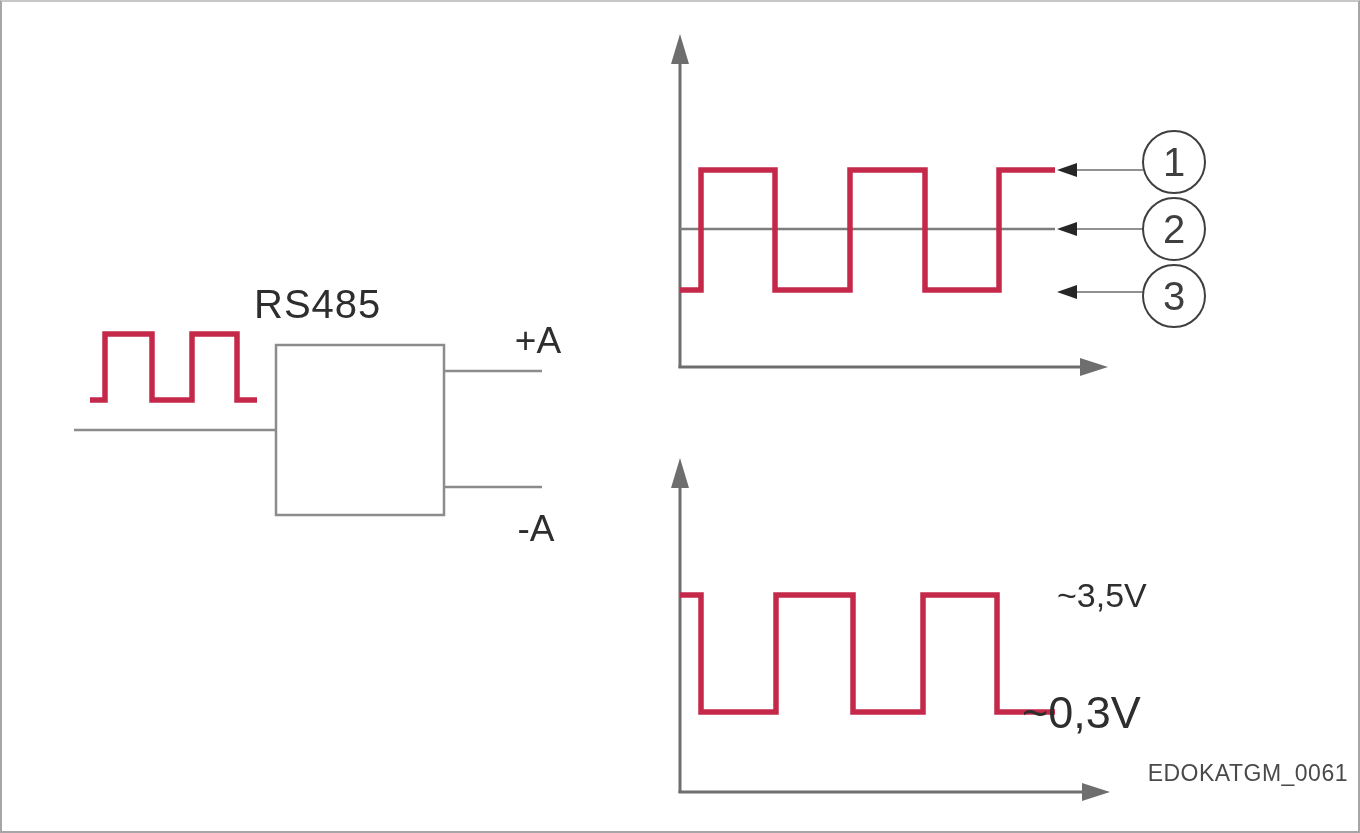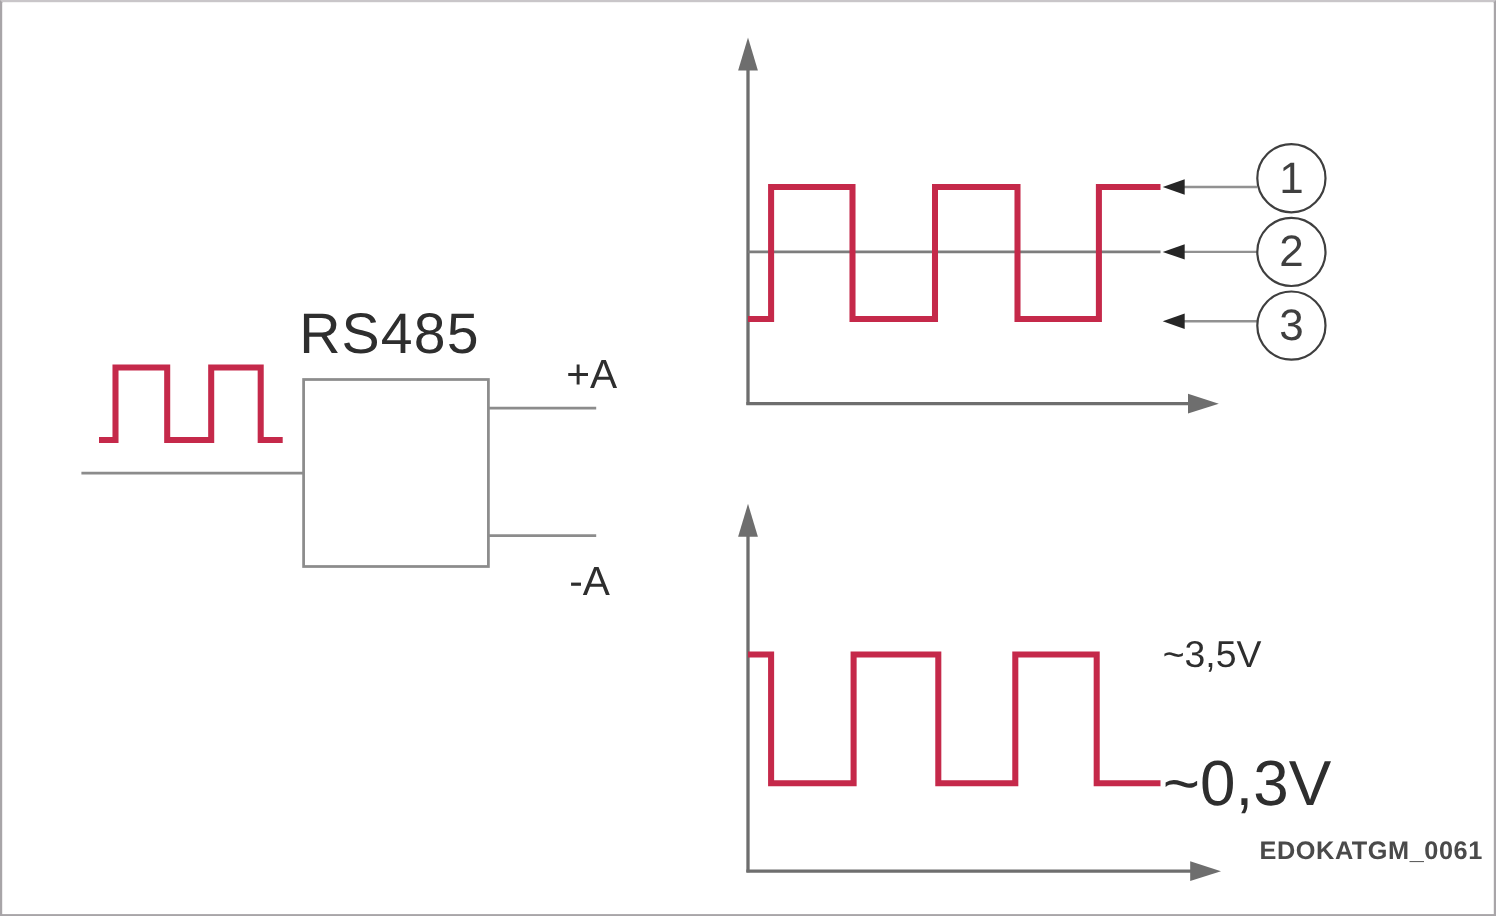--- a/index.html
+++ b/index.html
@@ -26,22 +26,22 @@
   .label {
     position: absolute;
     color: #2e2e2e;
     white-space: nowrap;
     user-select: none;
   }
   .chip-label {
     left: 252px;
     top: 282px;
     width: 200px;
-    text-align: center;
-    font-size: 52px;
+    text-align: left;
+    font-size: 40px;
     line-height: 40px;
     letter-spacing: 1px;
   }
   .plus-a-label {
     left: 486px;
     top: 320px;
     width: 100px;
     text-align: center;
     font-size: 37px;
     line-height: 37px;
@@ -54,33 +54,32 @@
     font-size: 37px;
     line-height: 37px;
   }
   .v-high-label {
     left: 1055px;
     top: 571px;
     font-size: 34px;
     line-height: 45px;
   }
   .v-low-label {
-    left: 1055px;
+    left: 1020px;
     top: 688px;
-    font-size: 58px;
+    font-size: 45px;
     line-height: 45px;
   }
   .figure-id {
     right: 10px;
     top: 760px;
     font-size: 23px;
     line-height: 23px;
     color: #4a4a4a;
     letter-spacing: 0.5px;
-    font-weight: bold;
   }
   .callout-circle {
     position: absolute;
     left: 1140px;
     width: 64px;
     height: 64px;
     box-sizing: border-box;
     border: 2.5px solid #3f3f3f;
     border-radius: 50%;
     background: #ffffff;

